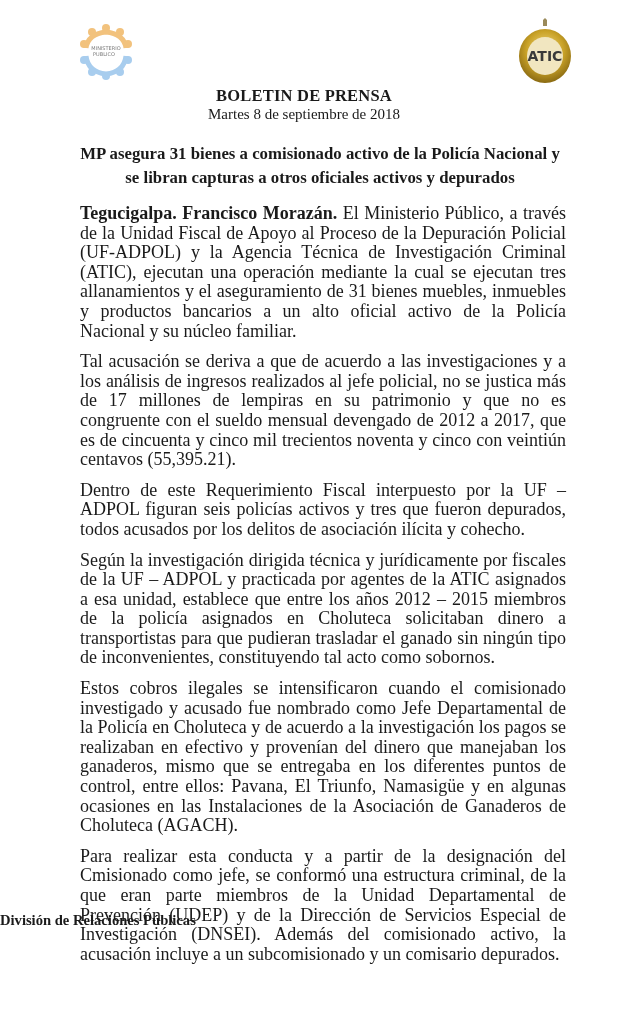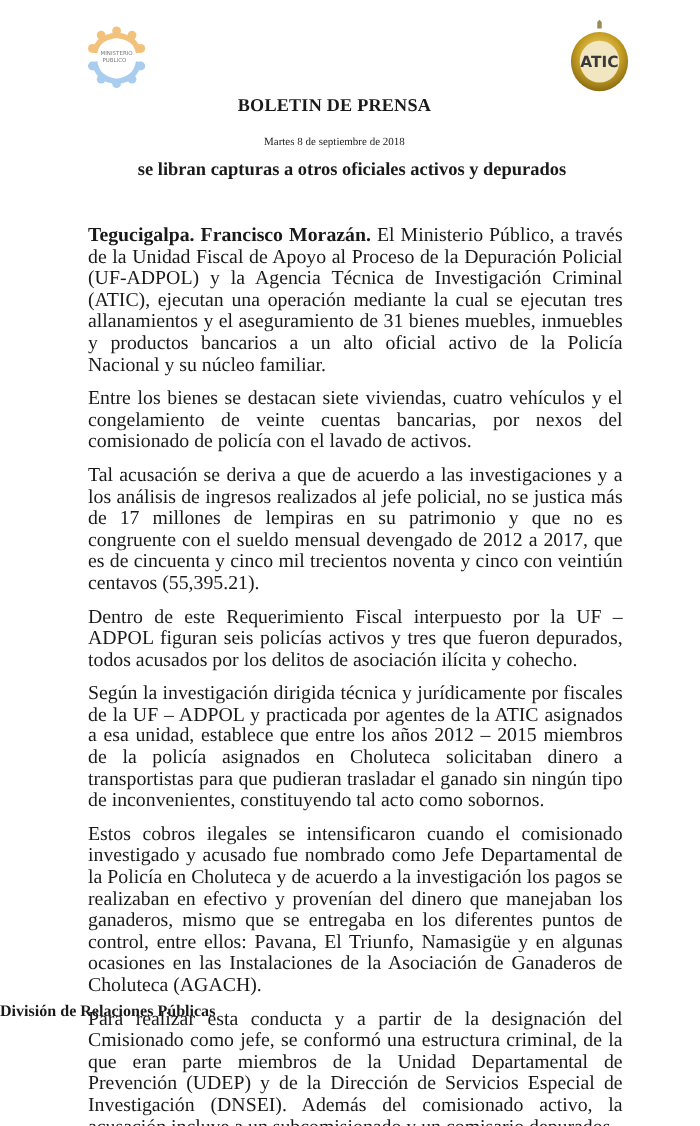--- a/index.html
+++ b/index.html
@@ -1,21 +1,21 @@
 <!DOCTYPE html>
 <html><head>
 <meta charset="utf-8">
 <style>
   html, body { margin: 0; padding: 0; background: #ffffff; }
   body { width: 636px; height: 1024px; position: relative; overflow: hidden; color: #1a1a1a; font-family: "Liberation Serif", "DejaVu Serif", serif; }
   .logo-mp { position: absolute; left: 78px; top: 22px; width: 56px; height: 60px; }
   .logo-atic { position: absolute; left: 517px; top: 18px; width: 56px; height: 66px; }
   .header { position: absolute; top: 86px; left: 0; width: 608px; text-align: center; }
   .bulletin-title { font-size: 16.5px; font-weight: bold; letter-spacing: 0.2px; line-height: 20px; }
-  .bulletin-date { font-size: 10px; line-height: 14px; margin-top: 17px; }
+  .bulletin-date { font-size: 15px; line-height: 14px; margin-top: 1px; }
   .headline { position: absolute; top: 142px; left: 60px; width: 520px; text-align: center; font-weight: bold; font-size: 16.8px; line-height: 24px; }
   .content { position: absolute; top: 204px; left: 80px; width: 486px; }
   .para { font-size: 18px; line-height: 19.6px; text-align: justify; margin: 0 0 11px 0; }
   .para b { font-weight: bold; }
   .signature { position: absolute; top: 910px; left: 0; width: 636px; text-align: left; font-weight: bold; font-size: 14.6px; line-height: 21px; }
 </style>
 </head>
 <body>
 
 <div class="logo-mp">
@@ -56,26 +56,26 @@
     <text x="28" y="43" font-size="14" font-weight="bold" text-anchor="middle" fill="#3a3a3a" font-family="DejaVu Sans, sans-serif">ATIC</text>
   </svg>
 </div>
 
 <div class="header">
   <div class="bulletin-title">BOLETIN DE PRENSA</div>
   <div class="bulletin-date">Martes 8 de septiembre de 2018</div>
 </div>
 
 <div class="headline">
+  <div>MP asegura 31 bienes a comisionado activo de la Policía Nacional y</div>
   <div>se libran capturas a otros oficiales activos y depurados</div>
 </div>
 
 <div class="content">
   <p class="para"><b>Tegucigalpa. Francisco Morazán.</b> <span>El Ministerio Público, a través de la Unidad Fiscal de Apoyo al Proceso de la Depuración Policial (UF-ADPOL) y la Agencia Técnica de Investigación Criminal (ATIC), ejecutan una operación mediante la cual se ejecutan tres allanamientos y el aseguramiento de 31 bienes muebles, inmuebles y productos bancarios a un alto oficial activo de la Policía Nacional y su núcleo familiar.</span></p>
-  <p class="para">Entre los bienes se destacan siete viviendas, cuatro vehículos y el congelamiento de veinte cuentas bancarias, por nexos del comisionado de policía con el lavado de activos.</p>
   <p class="para">Tal acusación se deriva a que de acuerdo a las investigaciones y a los análisis de ingresos realizados al jefe policial, no se justica más de 17 millones de lempiras en su patrimonio y que no es congruente con el sueldo mensual devengado de 2012 a 2017, que es de cincuenta y cinco mil trecientos noventa y cinco con veintiún centavos (55,395.21).</p>
   <p class="para">Dentro de este Requerimiento Fiscal interpuesto por la UF – ADPOL figuran seis policías activos y tres que fueron depurados, todos acusados por los delitos de asociación ilícita y cohecho.</p>
   <p class="para">Según  la investigación dirigida técnica y jurídicamente por fiscales de la UF – ADPOL y practicada por agentes de la ATIC asignados a esa unidad, establece que entre los años 2012 – 2015 miembros de la policía asignados en Choluteca solicitaban dinero a transportistas para que pudieran trasladar el ganado sin ningún tipo de inconvenientes, constituyendo tal acto como sobornos.</p>
   <p class="para">Estos cobros ilegales se intensificaron cuando el comisionado investigado y acusado fue nombrado como Jefe Departamental de la Policía en Choluteca y de acuerdo a la investigación los pagos se realizaban en efectivo y provenían del dinero que manejaban los ganaderos, mismo que se entregaba en los diferentes puntos de control, entre ellos: Pavana, El Triunfo, Namasigüe y en algunas ocasiones en las Instalaciones de la Asociación de Ganaderos de Choluteca (AGACH).</p>
   <p class="para">Para realizar esta conducta y a partir de la designación del Cmisionado como jefe, se conformó una estructura criminal, de la que eran parte miembros de la Unidad Departamental de Prevención (UDEP) y de la Dirección de Servicios Especial de Investigación (DNSEI). Además del comisionado activo, la acusación incluye a un subcomisionado y un comisario depurados.</p>
 </div>
 
 <div class="signature">
   <div>División de Relaciones Públicas</div>
 </div>

